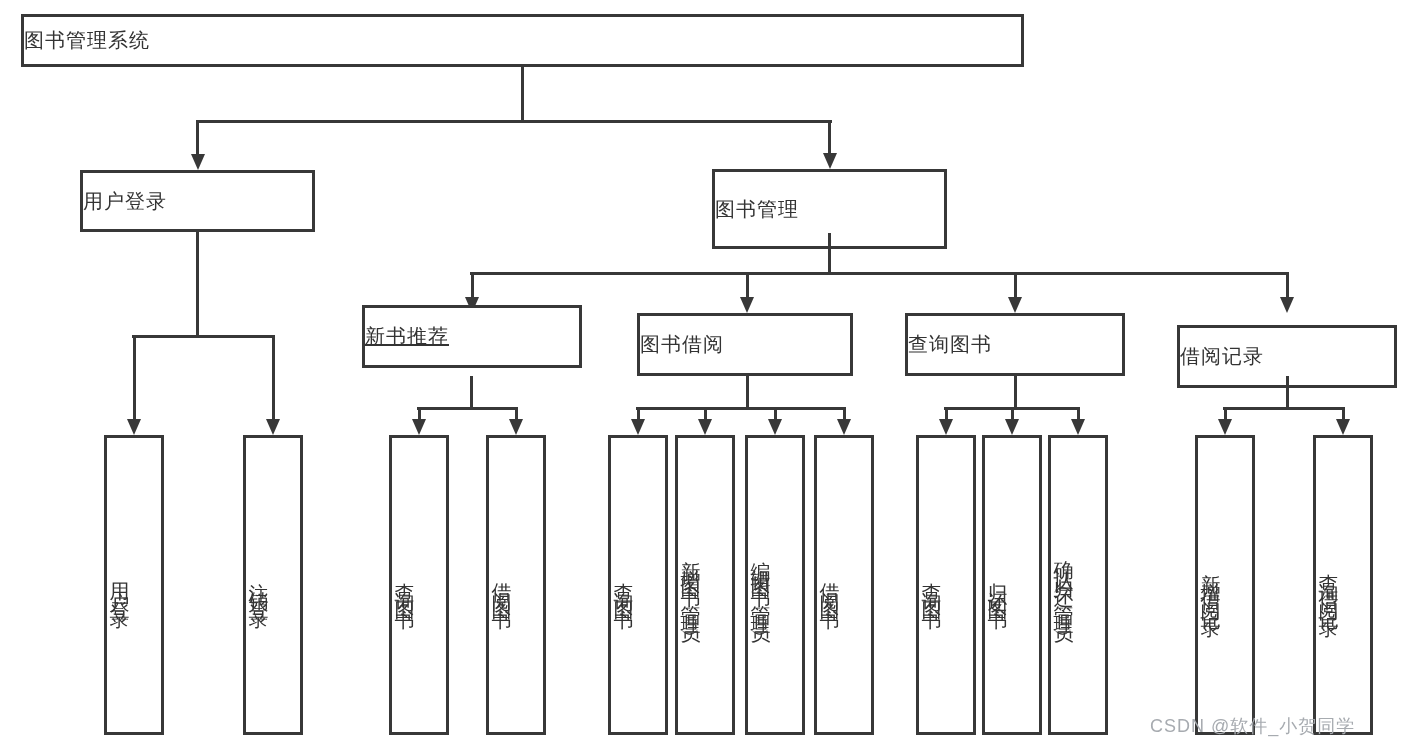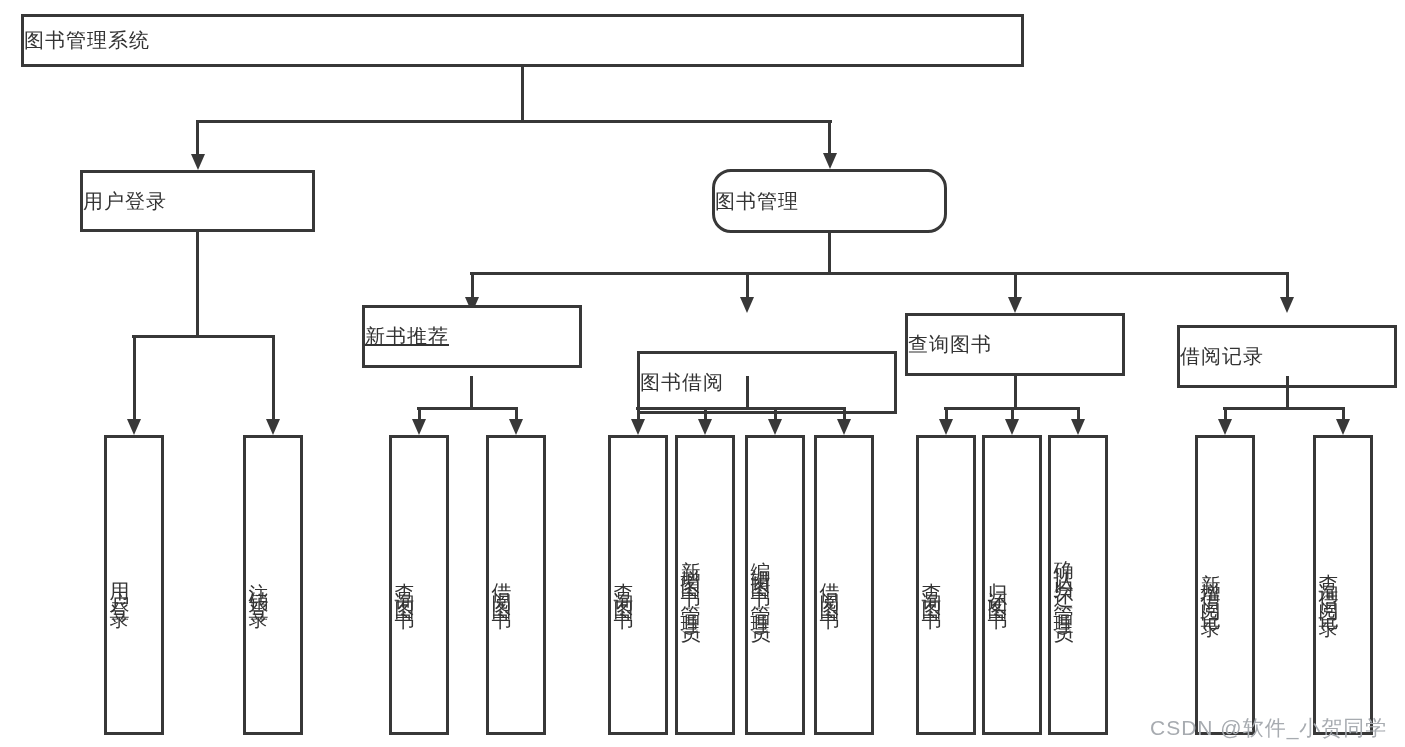--- a/index.html
+++ b/index.html
@@ -40,21 +40,21 @@
     content:'';
     position:absolute;
     left:1px;bottom:0;width:0;height:0;
     border-left:7px solid transparent;
     border-right:7px solid transparent;
     border-top:16px solid #383838;
   }
   .watermark{
     position:absolute;
     left:1150px;top:714px;
-    font-size:21px;
+    font-size:18px;
     color:#a7abb0;
     letter-spacing:1px;
     white-space:nowrap;
     z-index:5;
   }
 </style>
 </head>
 <body>
 
 <div id="canvas">
@@ -64,40 +64,40 @@
   </div>
 
   <div class="line vline" style="left:521px;top:67px;height:53px;"></div>
   <div class="line hline" style="left:196px;top:120px;width:636px;"></div>
   <div class="arrow" style="left:189.5px;top:120px;height:50px;"></div>
   <div class="arrow" style="left:821.5px;top:120px;height:49px;"></div>
 
   <div class="box hbox" style="left:80px;top:170px;width:235px;height:62px;">
     <span>用户登录</span>
   </div>
-  <div class="box hbox" style="left:712px;top:169px;width:235px;height:64px;border-radius:19px;">
+  <div class="box hbox" style="left:712px;top:169px;width:235px;height:80px;">
     <span>图书管理</span>
   </div>
 
   <div class="line vline" style="left:196px;top:232px;height:103px;"></div>
   <div class="line hline" style="left:132px;top:335px;width:143px;"></div>
   <div class="arrow" style="left:126px;top:335px;height:100px;"></div>
   <div class="arrow" style="left:265px;top:335px;height:100px;"></div>
 
   <div class="line vline" style="left:828px;top:233px;height:39px;"></div>
   <div class="line hline" style="left:470px;top:272px;width:819px;"></div>
   <div class="arrow" style="left:464px;top:272px;height:41px;"></div>
   <div class="arrow" style="left:739px;top:272px;height:41px;"></div>
   <div class="arrow" style="left:1007px;top:272px;height:41px;"></div>
   <div class="arrow" style="left:1279px;top:272px;height:41px;"></div>
 
   <div class="box hbox" style="left:362px;top:305px;width:220px;height:63px;text-decoration:underline;">
     <span>新书推荐</span>
   </div>
-  <div class="box hbox" style="left:637px;top:313px;width:260px;height:63px;margin-top:38px;">
+  <div class="box hbox" style="left:637px;top:313px;width:216px;height:63px;">
     <span>图书借阅</span>
   </div>
   <div class="box hbox" style="left:905px;top:313px;width:220px;height:63px;">
     <span>查询图书</span>
   </div>
   <div class="box hbox" style="left:1177px;top:313px;width:220px;height:63px;margin-top:12px;">
     <span>借阅记录</span>
   </div>
 
   <div class="line vline" style="left:470px;top:376px;height:31px;"></div>

